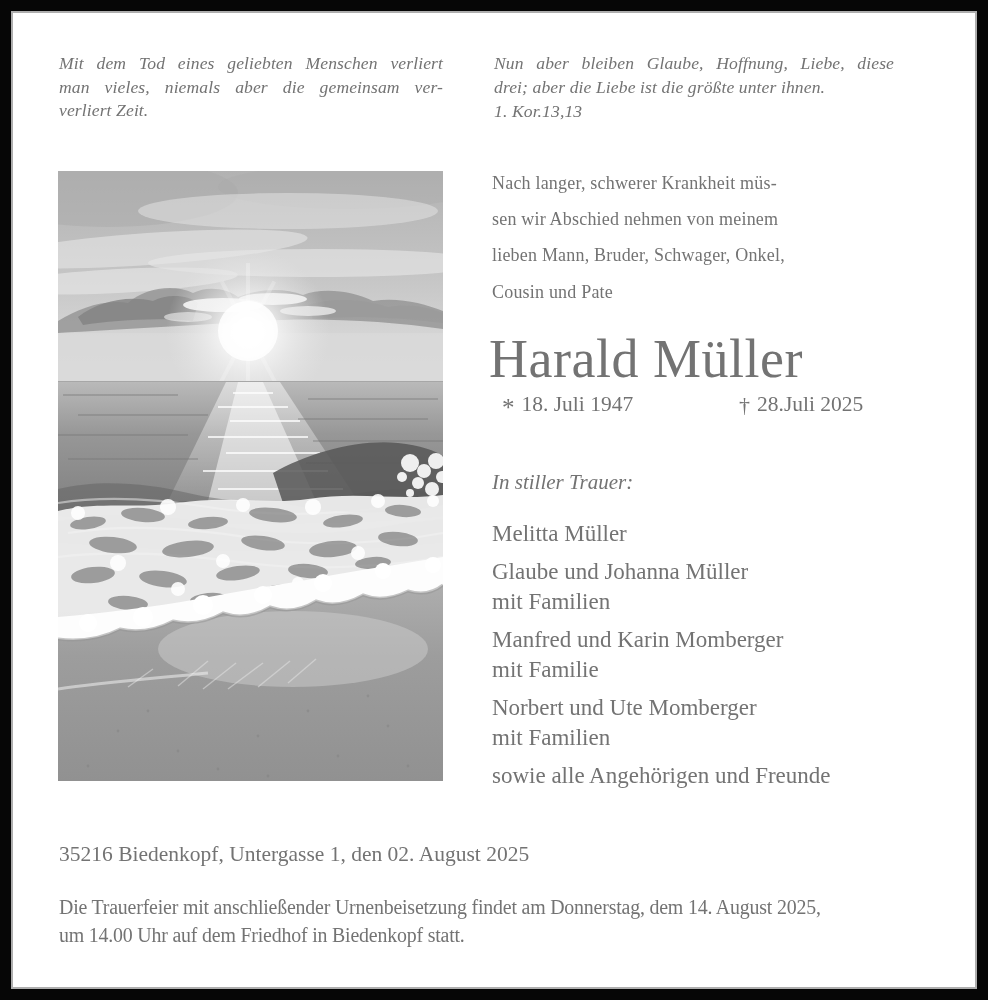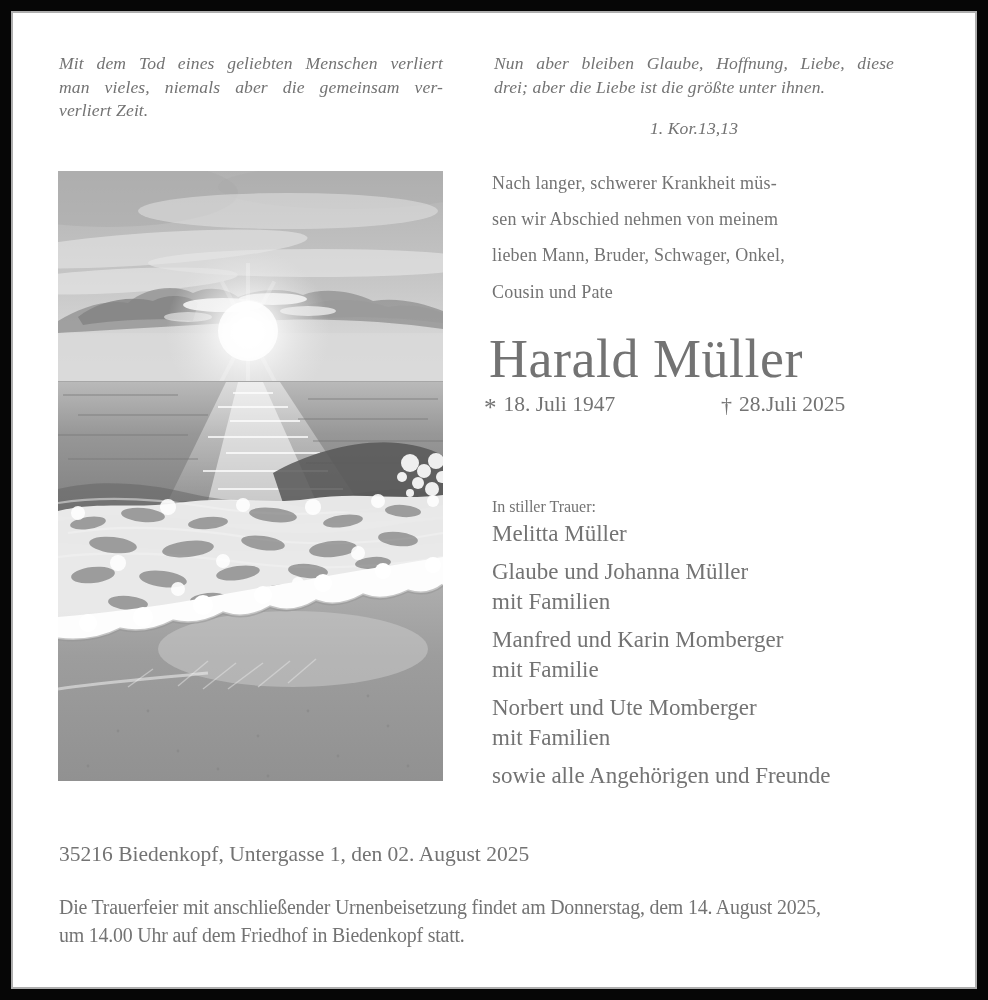--- a/index.html
+++ b/index.html
@@ -9,37 +9,37 @@
          box-shadow:inset 0 0 0 2px #aeaeae;pointer-events:none;z-index:5;}
 
   .abs{position:absolute;}
 
   
   .quote{font-style:italic;font-size:17.6px;line-height:23.6px;letter-spacing:.1px;}
   #quote-left{left:59px;top:52px;width:384px;}
   #quote-left .quote-line:not(:last-child){text-align:justify;text-align-last:justify;}
   #quote-right{left:494px;top:52px;width:400px;font-style:italic;}
   #quote-right .quote-line:not(:last-child){text-align:justify;text-align-last:justify;}
-  #quote-citation{text-align:center;margin-top:18px;}
+  #quote-citation{text-align:left;margin-top:1px;}
 
   
   #photo-wrap{left:58px;top:171px;width:385px;height:610px;}
   #photo-wrap svg{display:block;}
 
   
   #intro{left:492px;top:165px;width:452px;font-size:18px;line-height:36.2px;letter-spacing:.2px;}
   #deceased-name{left:489px;top:331px;width:460px;font-size:54px;line-height:56px;letter-spacing:.5px;white-space:nowrap;}
-  #dates{left:484px;top:392px;width:440px;height:30px;font-size:21.5px;}
+  #dates{left:502px;top:392px;width:440px;height:30px;font-size:21.5px;}
   #birth-date{position:absolute;left:0;top:0;}
   #death-date{position:absolute;left:237px;top:0;}
   .date-symbol{display:inline-block;margin-right:7px;}
   #birth-symbol{font-size:25px;vertical-align:-5px;}
   #death-symbol{font-size:22px;vertical-align:-1px;}
 
-  #mourning-heading{left:492px;top:498px;font-size:16px;}
+  #mourning-heading{left:492px;top:470px;font-size:21px;font-style:italic;}
   #mourners{left:492px;top:519px;width:452px;font-size:23px;line-height:30px;}
   .mourner-entry{margin-bottom:8px;}
   #mourning-closing{margin-top:0px;}
 
   
   #address-line{left:59px;top:842px;width:880px;font-size:21.5px;}
   #ceremony{left:59px;top:894px;width:900px;font-size:20.5px;line-height:27.5px;
             letter-spacing:-.2px;transform:scaleX(.97);transform-origin:0 0;}
 </style>
 </head>

